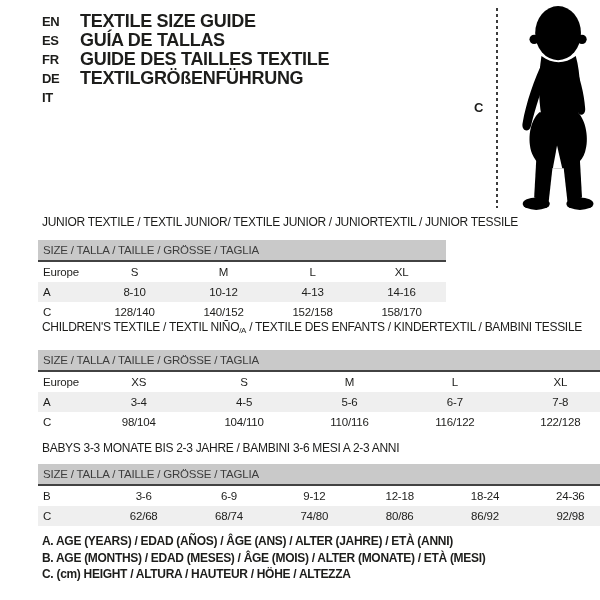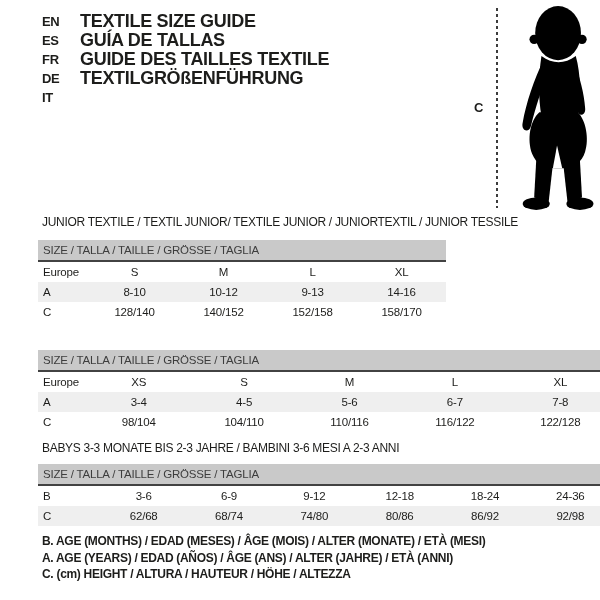--- a/index.html
+++ b/index.html
@@ -108,33 +108,36 @@
       <td class="row-label">Europe</td>
       <td class="val">S</td>
       <td class="val">M</td>
       <td class="val">L</td>
       <td class="val">XL</td>
     </tr>
     <tr class="alt">
       <td class="row-label">A</td>
       <td class="val">8-10</td>
       <td class="val">10-12</td>
-      <td class="val">9-13</td>
+      <td class="val">4-13</td>
       <td class="val">14-16</td>
     </tr>
     <tr>
       <td class="row-label">C</td>
       <td class="val">128/140</td>
       <td class="val">140/152</td>
       <td class="val">152/158</td>
       <td class="val">158/170</td>
     </tr>
   </tbody>
     </table>
 
+  <div class="section-title" style="top:320px">
+    <span>CHILDREN'S TEXTILE / TEXTIL NIÑO</span><sub>/A</sub><span> / TEXTILE DES ENFANTS / KINDERTEXTIL / BAMBINI TESSILE</span>
+  </div>
   <table class="t2">
     <colgroup>
         <col style="width:48px">
         <col>
         <col>
         <col>
         <col>
         <col>
       </colgroup>
     <tbody>
@@ -200,18 +203,18 @@
       <td class="val">68/74</td>
       <td class="val">74/80</td>
       <td class="val">80/86</td>
       <td class="val">86/92</td>
       <td class="val">92/98</td>
     </tr>
   </tbody>
     </table>
 
   <div class="footnotes">
+    <div class="footnote">A. AGE (YEARS) / EDAD (AÑOS) / ÂGE (ANS) / ALTER (JAHRE) / ETÀ (ANNI)</div>
     <div class="footnote">B. AGE (MONTHS) / EDAD (MESES) / ÂGE (MOIS) / ALTER (MONATE) / ETÀ (MESI)</div>
-    <div class="footnote">A. AGE (YEARS) / EDAD (AÑOS) / ÂGE (ANS) / ALTER (JAHRE) / ETÀ (ANNI)</div>
     <div class="footnote">C. (cm) HEIGHT / ALTURA / HAUTEUR / HÖHE / ALTEZZA</div>
   </div>
 
 </div>
 
 </body></html>

